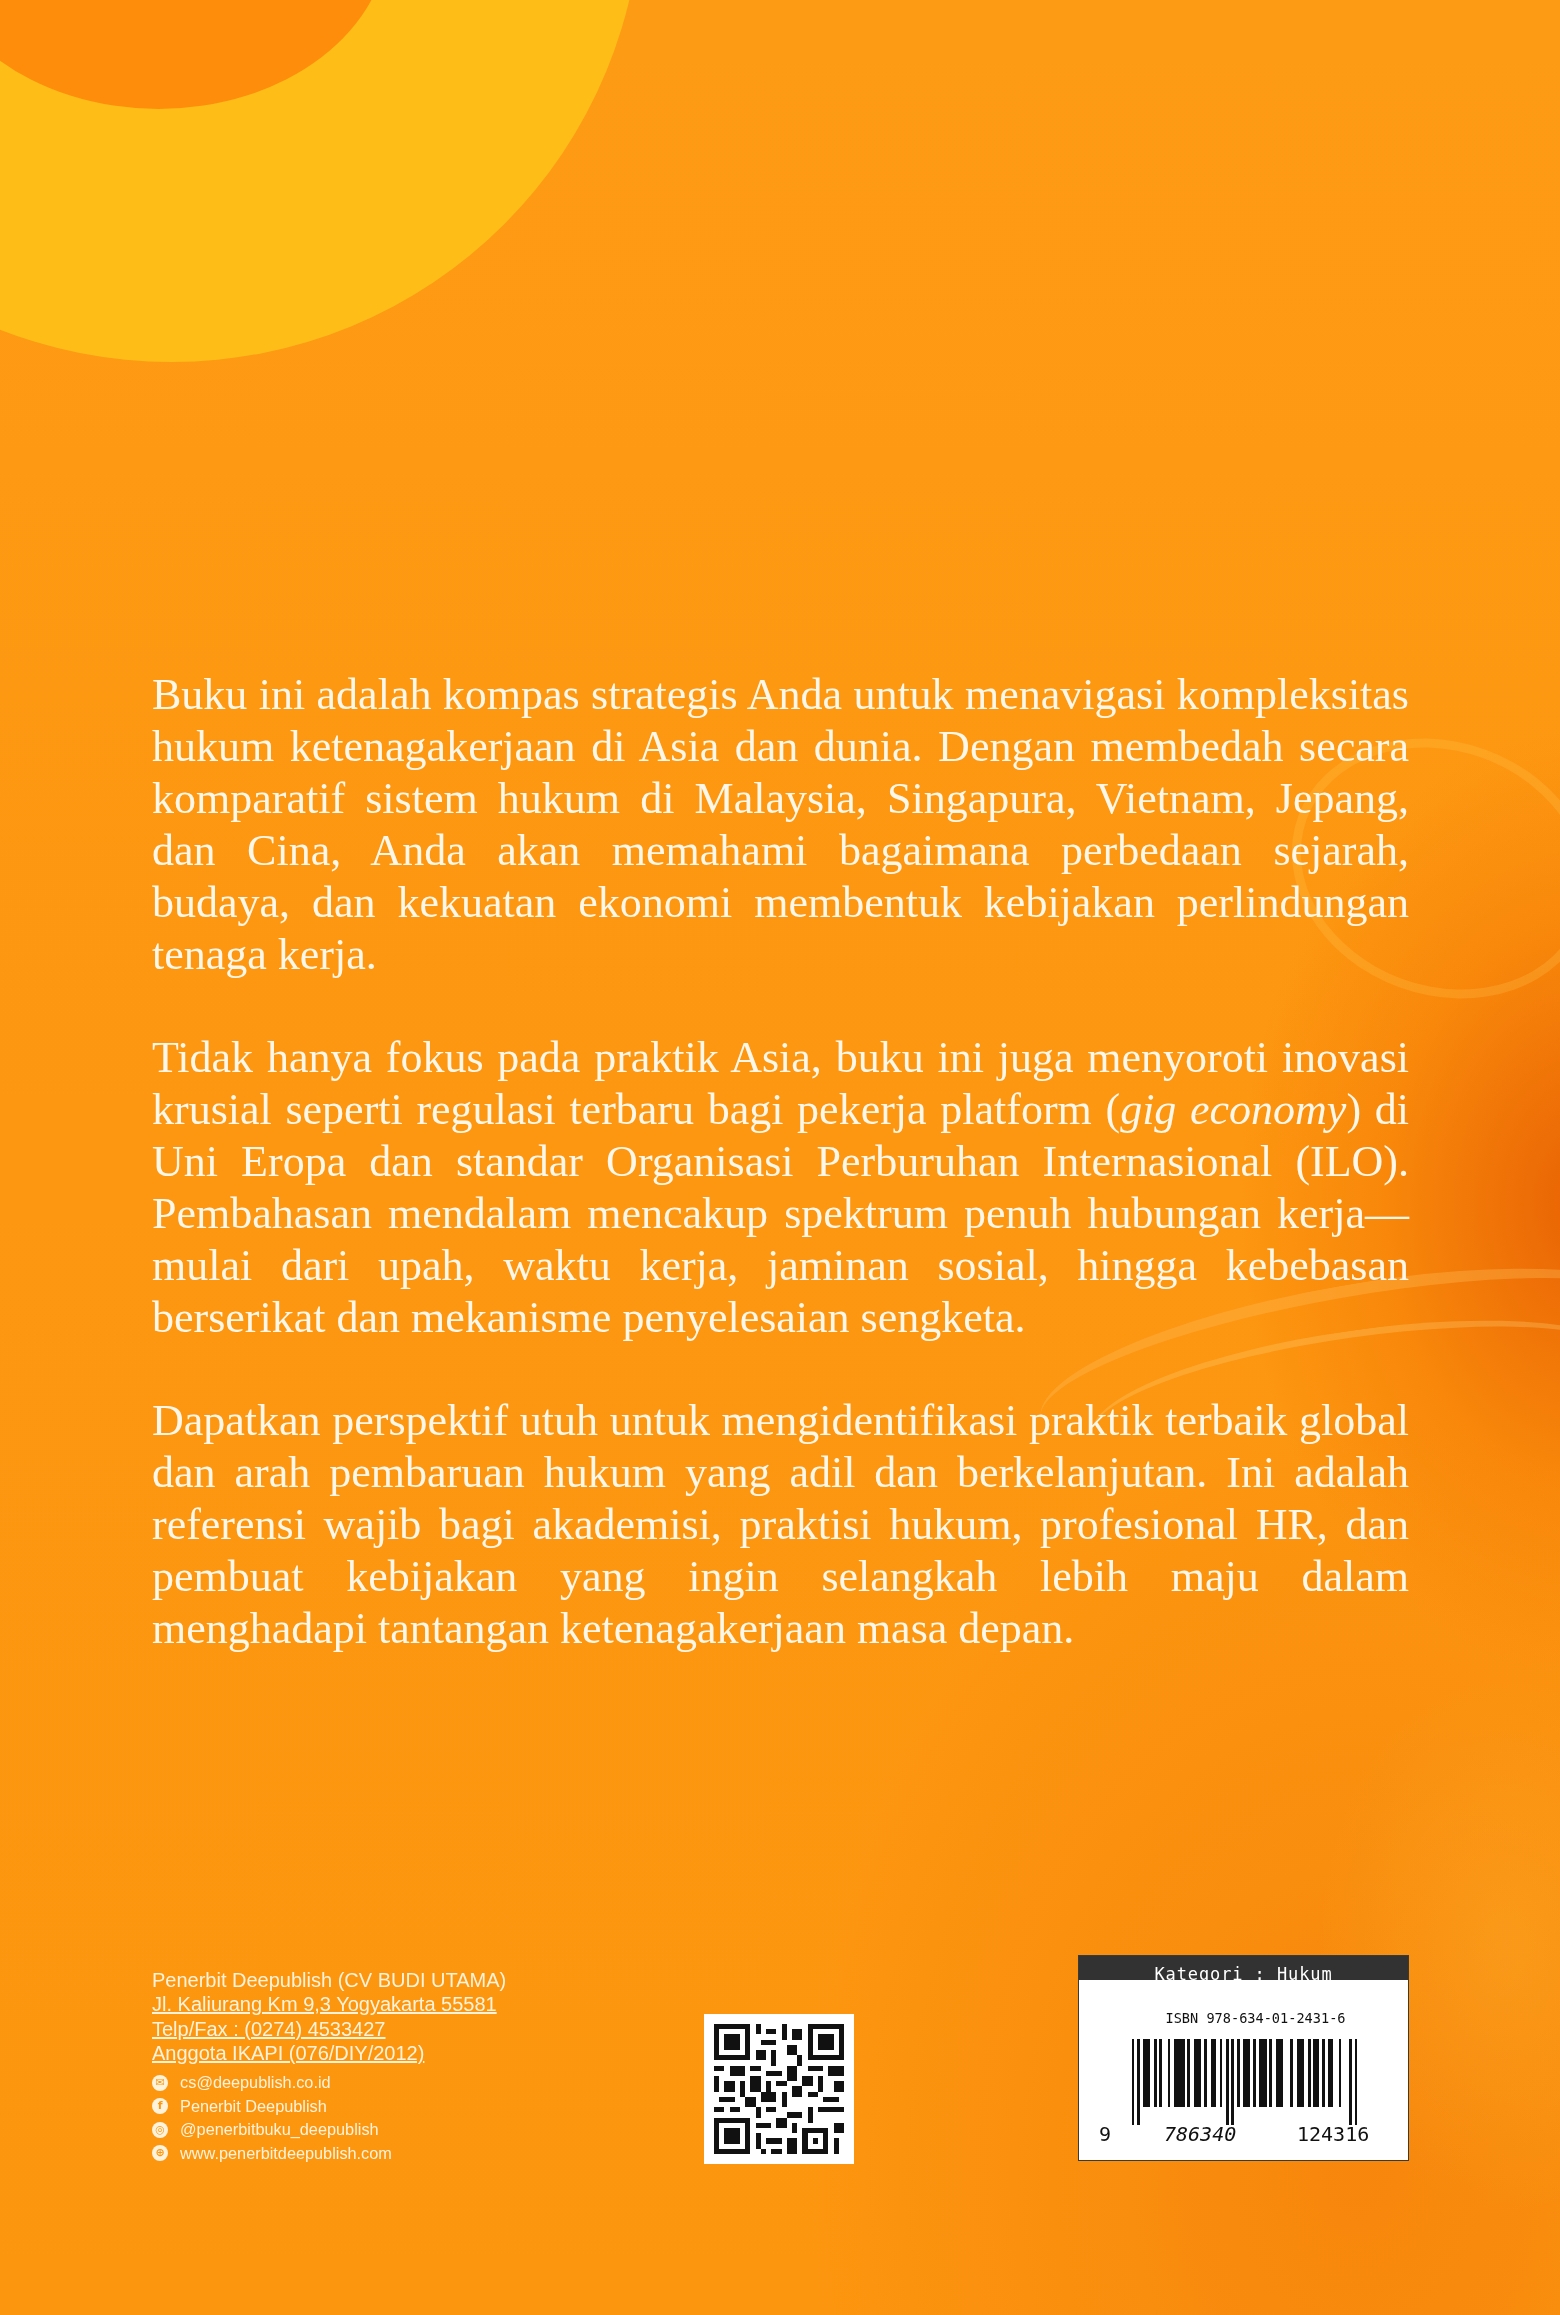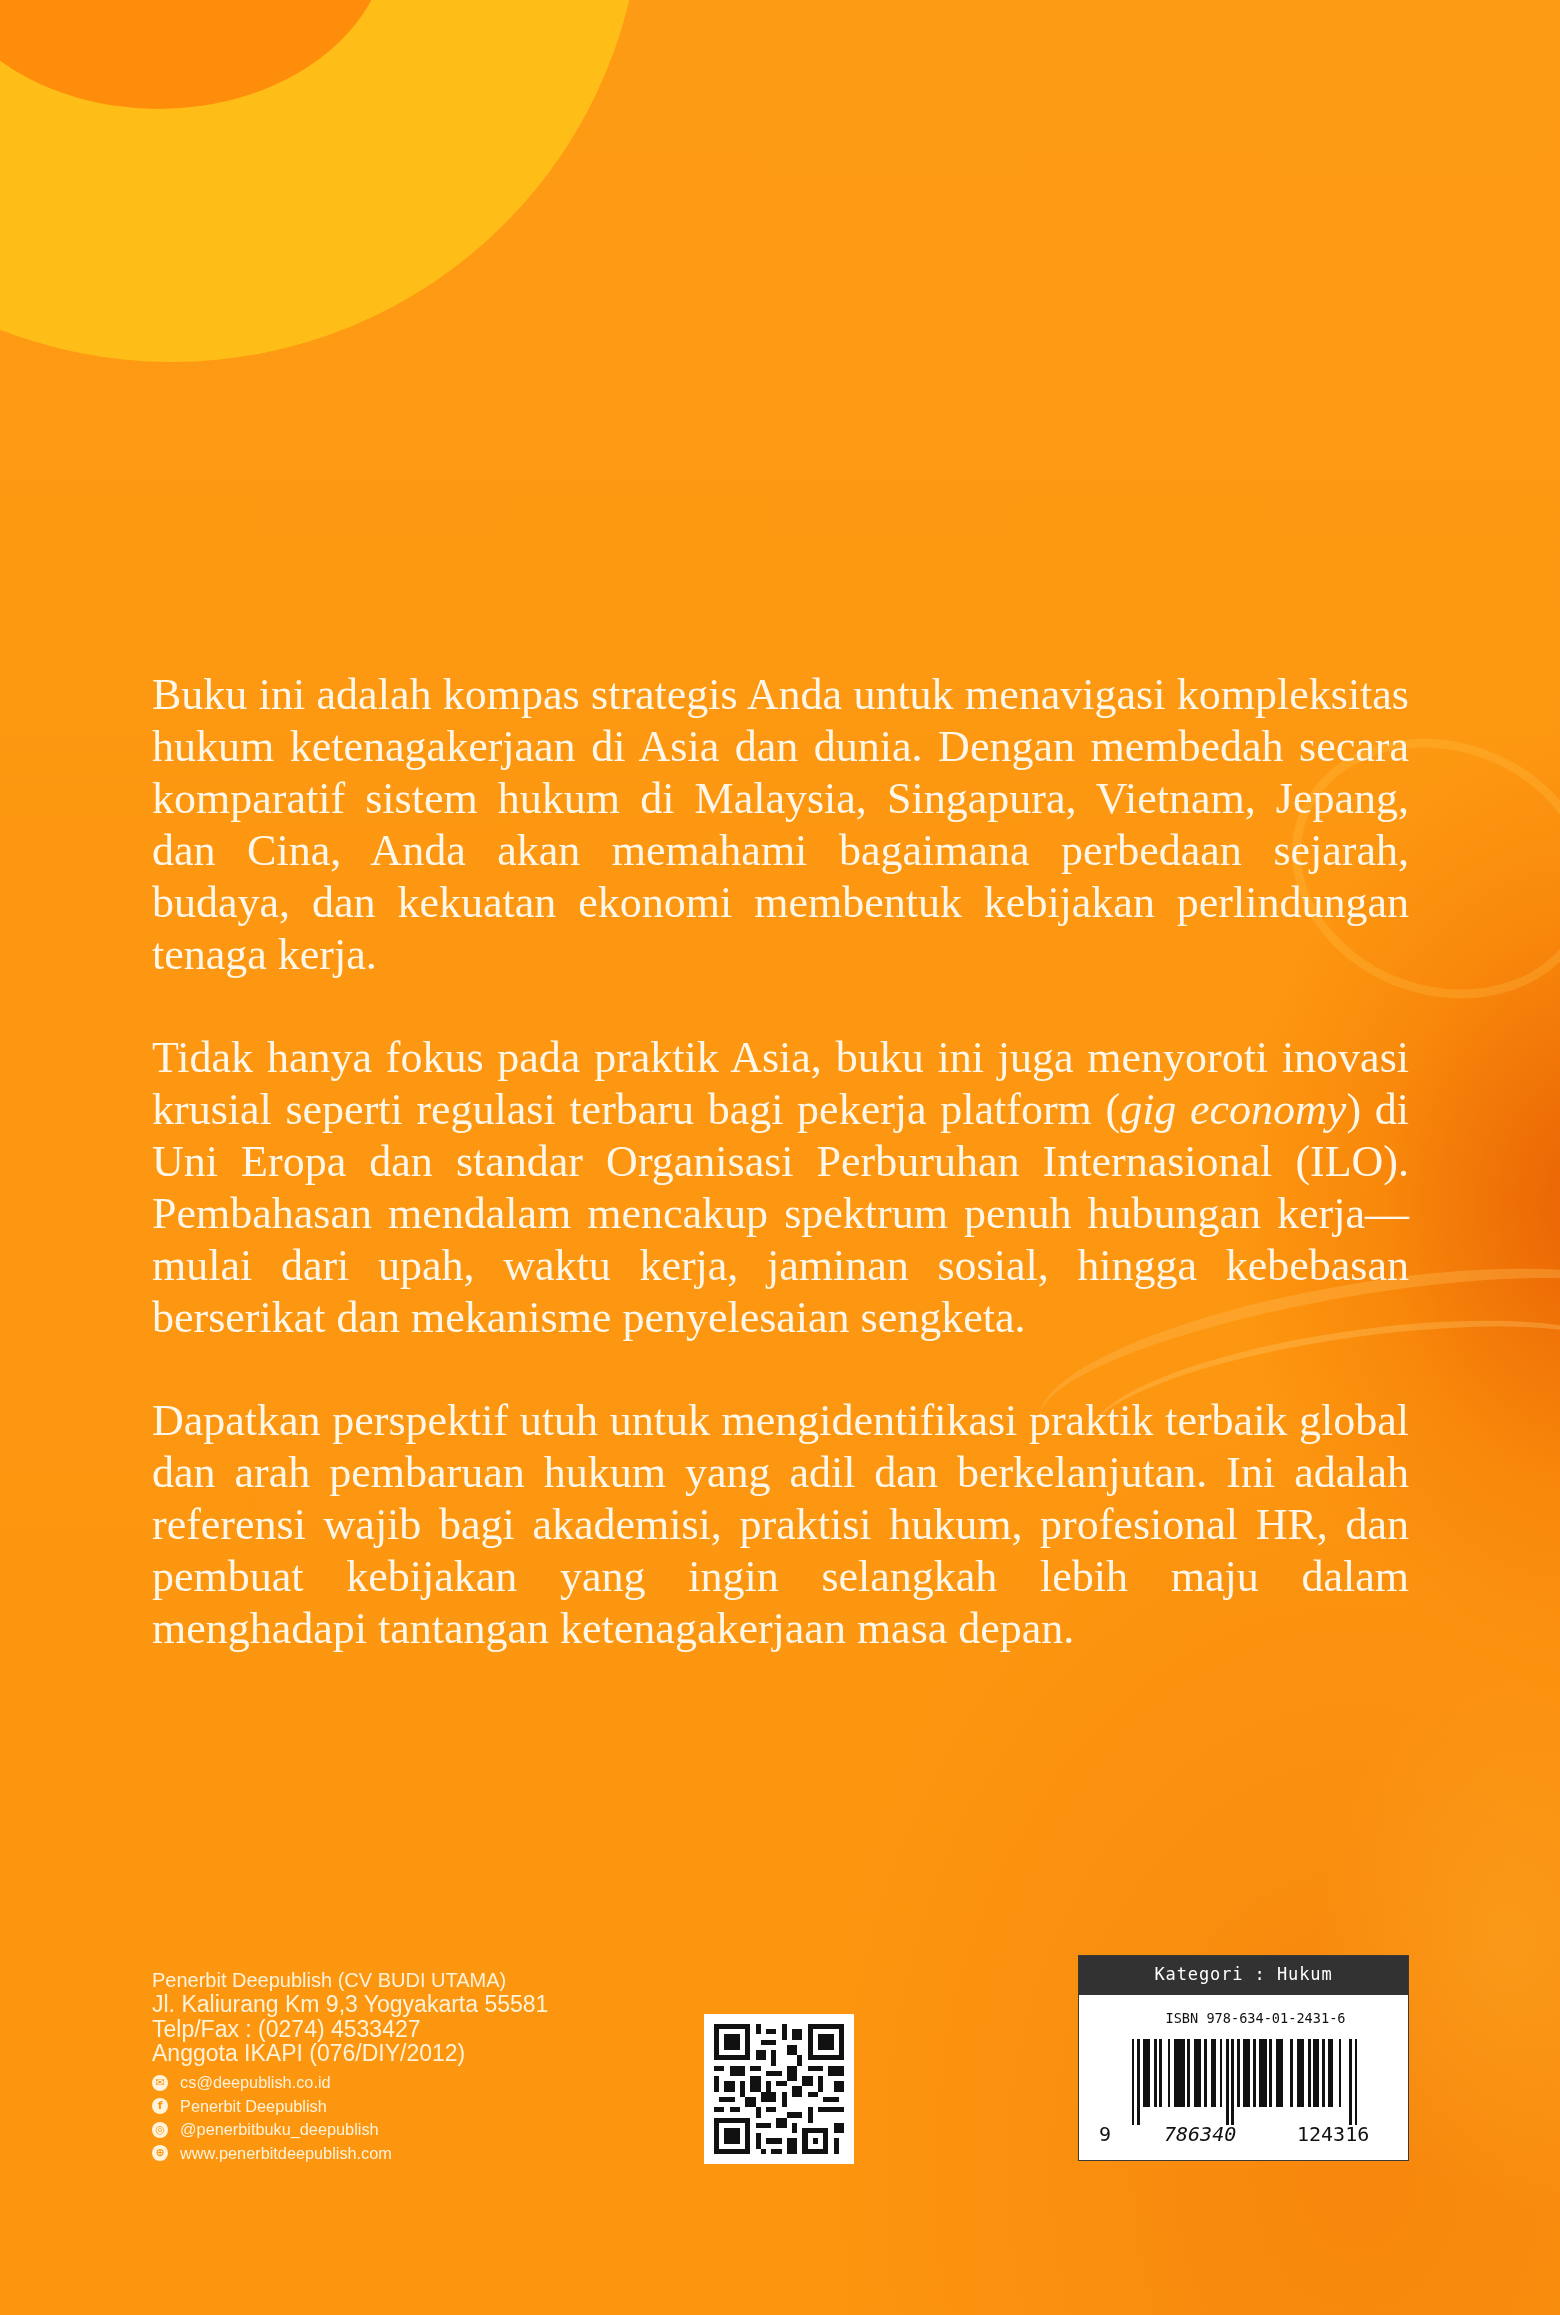--- a/index.html
+++ b/index.html
@@ -67,42 +67,42 @@
     margin: 0 0 51px 0; text-align: justify; text-align-last: left;
   }
   .blurb p.spaced { letter-spacing: 2.7px; word-spacing: 3.6px; }
   .blurb em { font-style: italic; margin-top: 24px; }
 
   .publisher {
     position: absolute; left: 152px; top: 1968px;
     color: #fff3dc; font-family: "Liberation Sans", sans-serif;
   }
   .pub-name { font-size: 20px; font-weight: normal; line-height: 24.4px; }
-  .pub-line { font-size: 23px; line-height: 24.4px; }
+  .pub-line { font-size: 20px; line-height: 24.4px; text-decoration: underline; }
   .contacts { margin-top: 5.4px; }
   .contact { display: flex; align-items: center; font-size: 16.3px; line-height: 23.5px; }
   .cicon {
     width: 16.3px; height: 16.3px; border-radius: 50%; background: #fff3dc;
     color: #fd960f; font-size: 11px; line-height: 16.3px; text-align: center;
     margin-right: 11.8px; font-weight: bold; font-family: "DejaVu Sans", sans-serif;
     display: inline-block;
   }
 
   .qr {
     position: absolute; left: 704px; top: 2014px; width: 150px; height: 150px;
     background: #ffffff; padding: 0;
   }
   .qr svg { position: absolute; left: 10px; top: 10px; }
 
   .isbn-box {
     position: absolute; left: 1078px; top: 1955px; width: 331px; height: 206px;
     background: #ffffff; border: 1.8px solid #3a3a3a; box-sizing: border-box;
   }
   .isbn-head {
-    height: 39px; background: #323232; color: #ffffff;
+    height: 24px; background: #323232; color: #ffffff;
     font-family: "DejaVu Sans Mono", monospace; font-size: 17px; line-height: 36px;
     text-align: center; letter-spacing: 0.9px;
   }
   .isbn-text {
     position: absolute; left: 0; right: 0; top: 54px; text-align: center;
     font-family: "DejaVu Sans Mono", monospace; font-size: 13.6px; color: #111;
     padding-left: 24px;
   }
   .barcode { position: absolute; left: 52px; top: 83px; }
   .isbn-digits {

